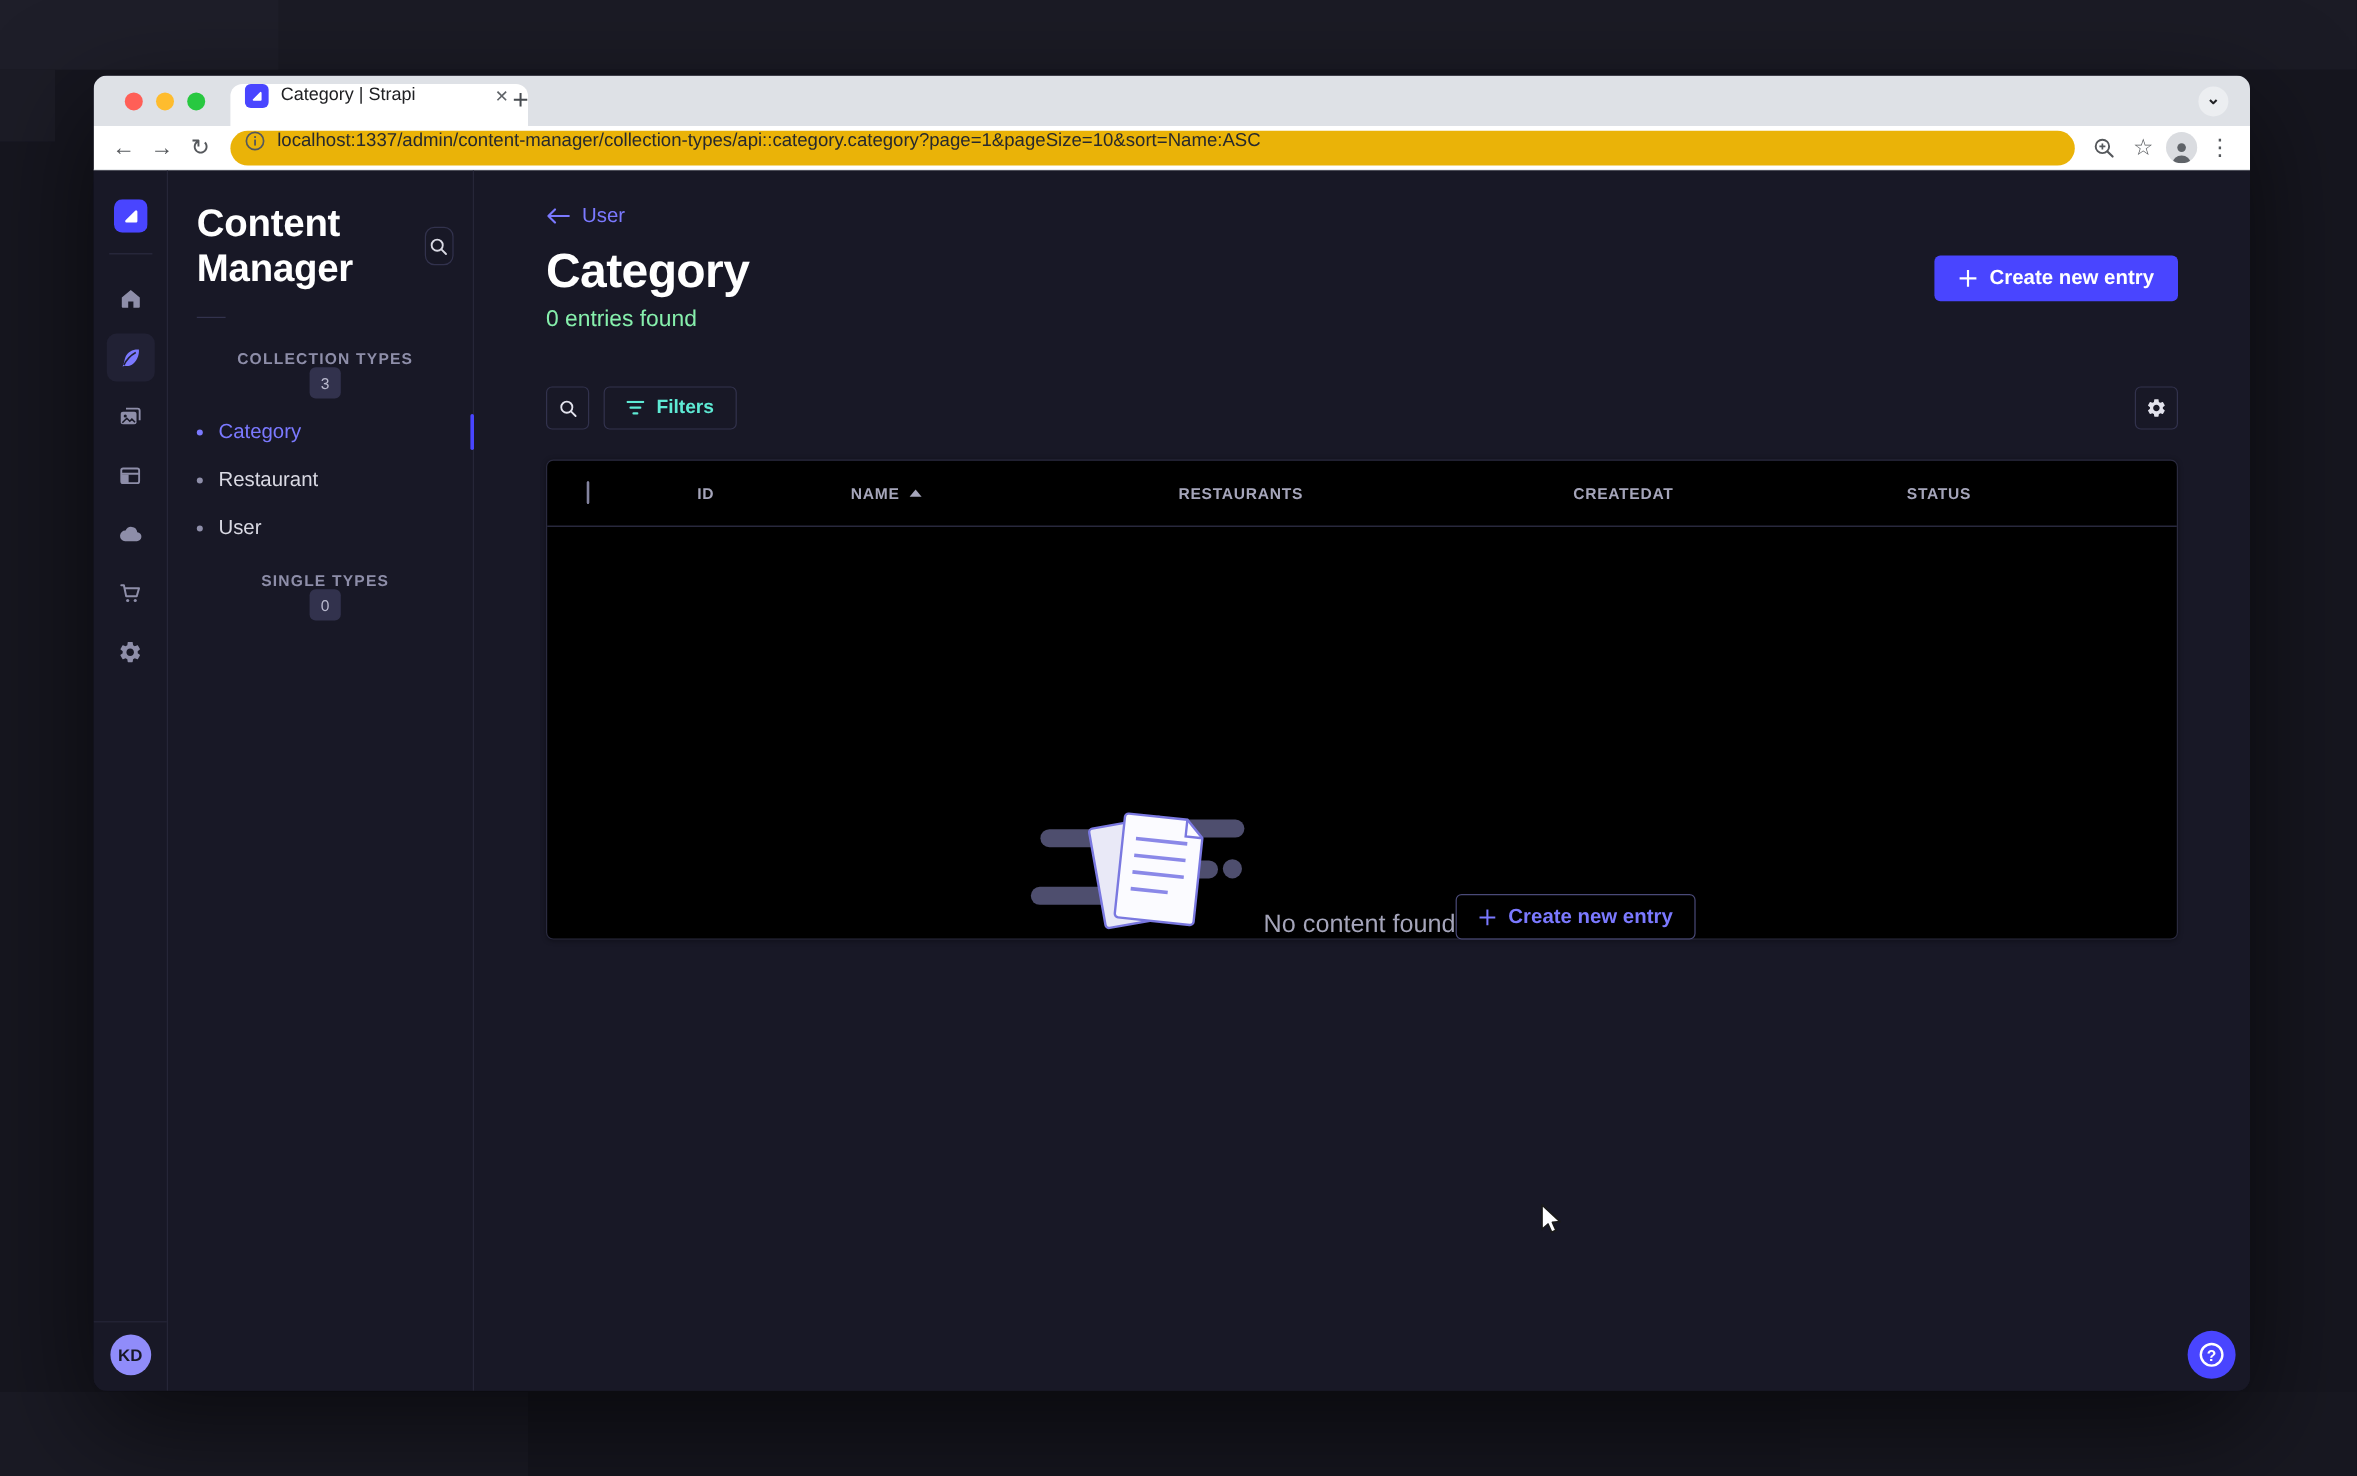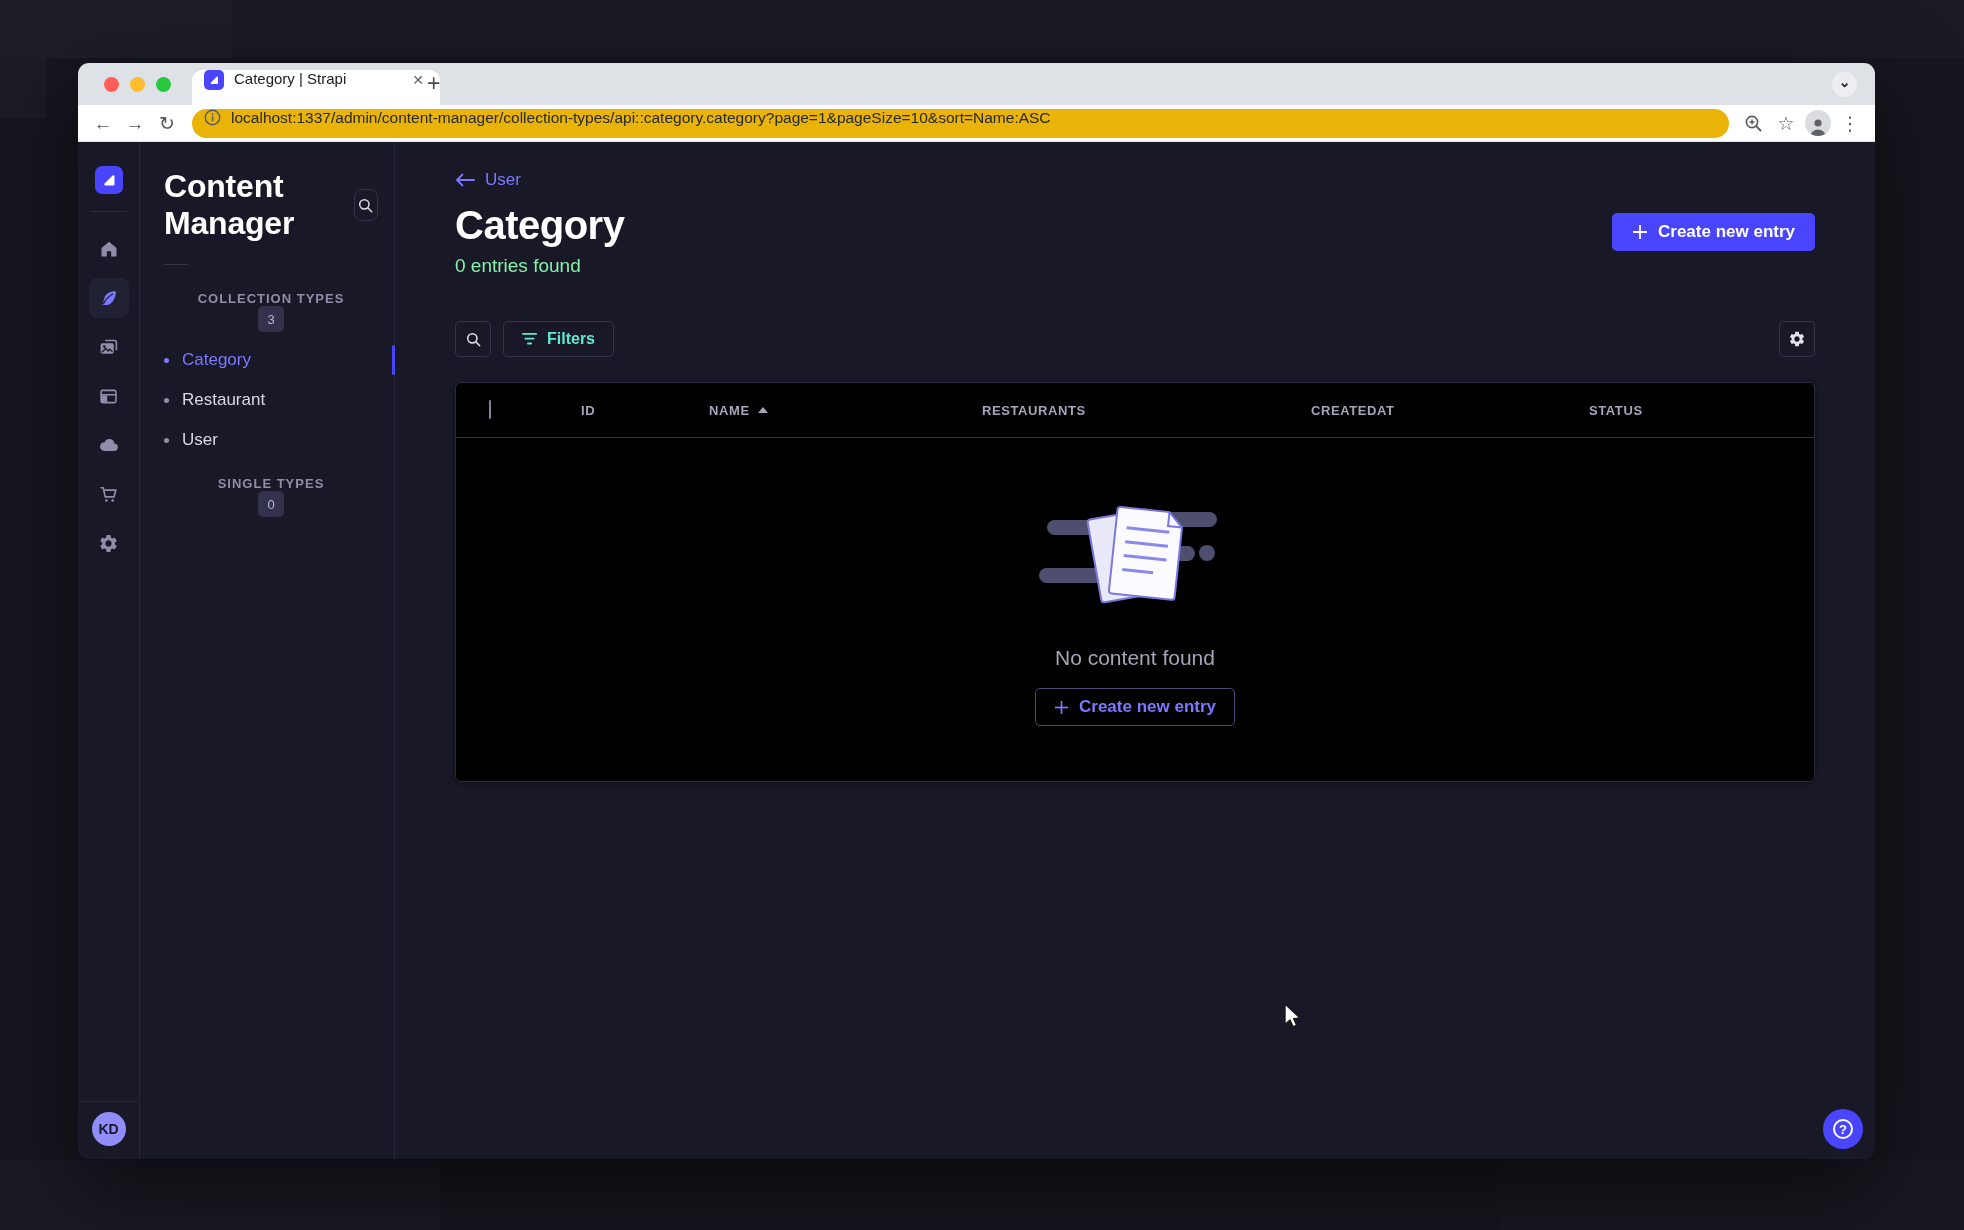--- a/index.html
+++ b/index.html
@@ -94,21 +94,21 @@
           box-shadow:0 1px 4px rgba(3,3,5,.35); }
   .thead { display:grid; grid-template-columns:125px 128px 273px 329px 278px 1fr; align-items:center;
            height:55px; border-bottom:1px solid #32324d; }
   .checkbox { width:21px; height:21px; margin-left:33px; border-radius:4px; background:#4d4d68;
               border:1px solid #83839e; }
   .th { display:flex; align-items:center; gap:8px; font-size:13px; font-weight:700; color:#a5a5ba;
         letter-spacing:.6px; }
   .sort-caret { width:0; height:0; border-left:5px solid transparent; border-right:5px solid transparent;
                 border-bottom:6px solid #a5a5ba; }
 
-  .empty { height:344px; display:flex; flex-direction:column; align-items:center; justify-content:center; }
+  .empty { height:344px; display:flex; flex-direction:row; align-items:flex-end; justify-content:center; }
   .empty-msg { margin-top:34px; font-size:21px; color:#a5a5ba; }
   .ghost-btn { margin-top:18px; height:38px; border:1px solid #4a4a78; border-radius:5px; background:transparent;
                color:#7b79ff; font-size:17px; font-weight:600; display:flex; align-items:center; gap:10px;
                padding:0 18px; font-family:inherit; }
 
   .help-fab { position:absolute; right:12px; bottom:10px; width:40px; height:40px; border-radius:50%;
               background:#4945ff; border:none; display:flex; align-items:center; justify-content:center; }
   .help-ring { width:20px; height:20px; border:2px solid #fff; border-radius:50%; color:#fff; font-size:13px;
                font-weight:700; display:flex; align-items:center; justify-content:center; line-height:1; }
 

